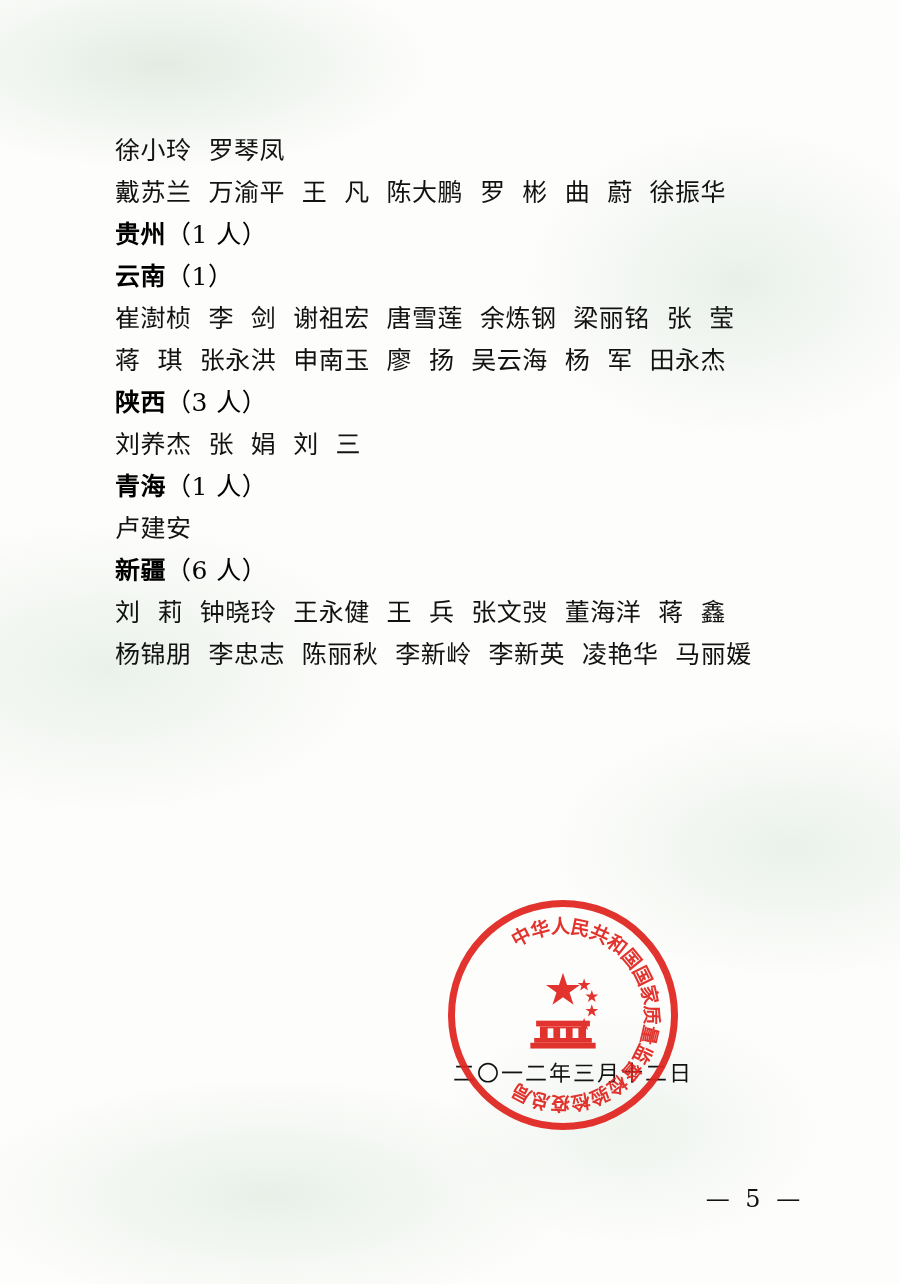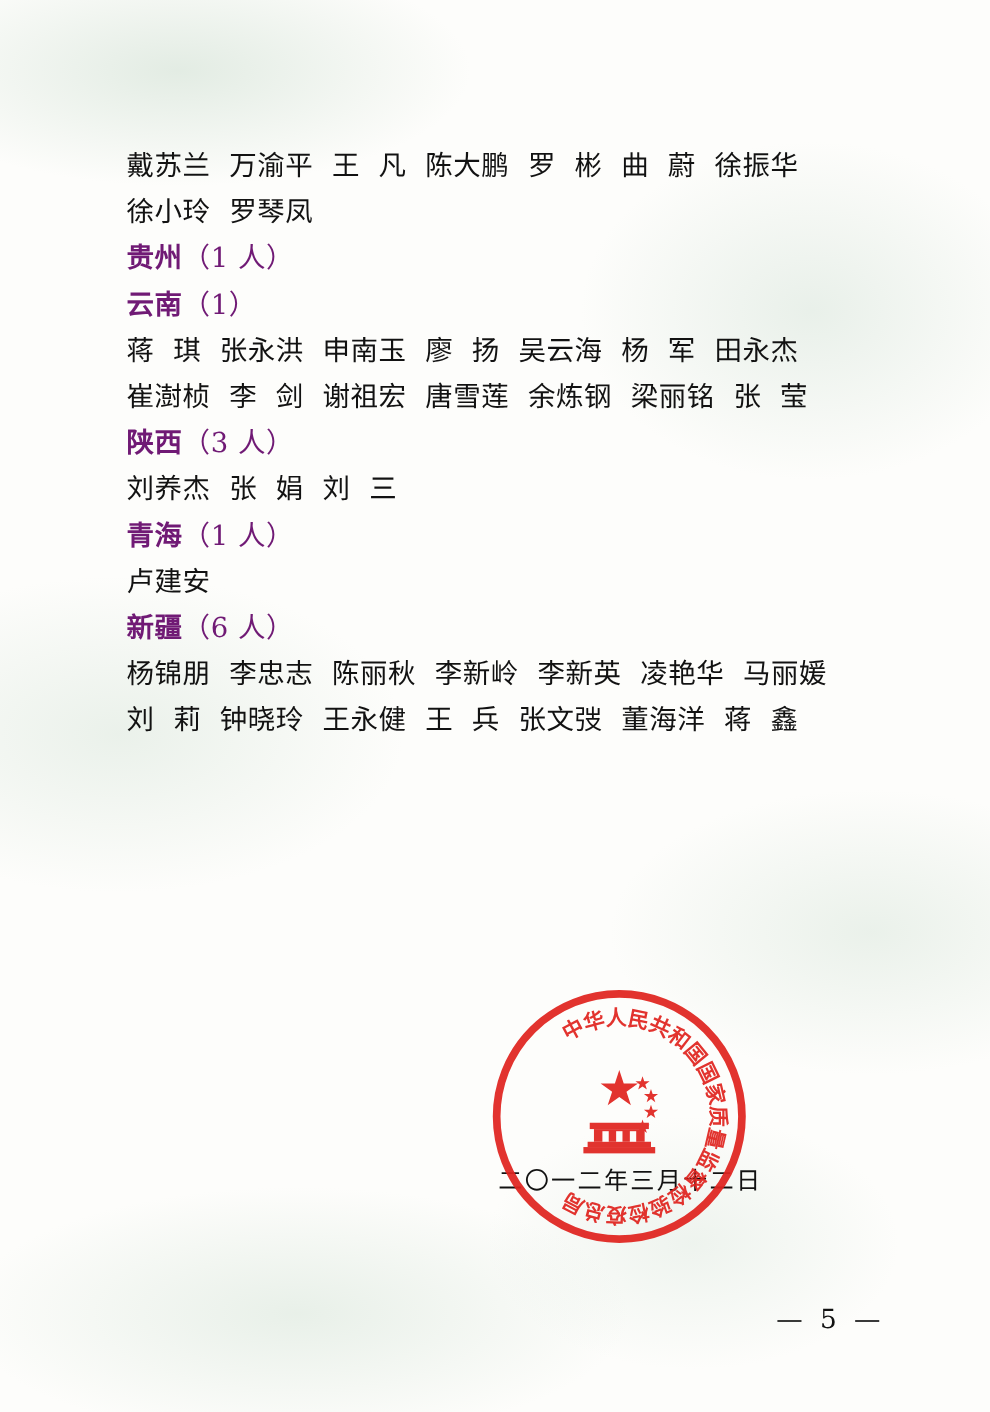--- a/index.html
+++ b/index.html
@@ -41,21 +41,21 @@
   .line {
     font-size: 25px;
     line-height: 42px;
     color: #121212;
     white-space: pre;
     letter-spacing: 0.5px;
   }
   .province {
     font-size: 25px;
     line-height: 42px;
-    color: #701a75;
+    color: #000000;
     white-space: pre;
     letter-spacing: 0.5px;
   }
   .province .pname {
     font-weight: bold;
   }
   .names {
     margin-bottom: 0;
   }
   #date-line {
@@ -131,40 +131,40 @@
     white-space: pre;
   }
 </style>
 </head>
 <body>
 
 <div id="page">
 
   <div id="content">
 
+    <div class="line names">徐小玲  罗琴凤</div>
     <div class="line names">戴苏兰  万渝平  王  凡  陈大鹏  罗  彬  曲  蔚  徐振华</div>
-    <div class="line names">徐小玲  罗琴凤</div>
 
     <div class="province"><span class="pname">贵州</span><span class="pcount">（1 人）</span></div>
 
     <div class="province"><span class="pname">云南</span><span class="pcount">（1）</span></div>
+    <div class="line names">崔澍桢  李  剑  谢祖宏  唐雪莲  余炼钢  梁丽铭  张  莹</div>
     <div class="line names">蒋  琪  张永洪  申南玉  廖  扬  吴云海  杨  军  田永杰</div>
-    <div class="line names">崔澍桢  李  剑  谢祖宏  唐雪莲  余炼钢  梁丽铭  张  莹</div>
 
     <div class="province"><span class="pname">陕西</span><span class="pcount">（3 人）</span></div>
     <div class="line names">刘养杰  张  娟  刘  三</div>
 
 
     <div class="province"><span class="pname">青海</span><span class="pcount">（1 人）</span></div>
     <div class="line names">卢建安</div>
 
 
     <div class="province"><span class="pname">新疆</span><span class="pcount">（6 人）</span></div>
+    <div class="line names">刘  莉  钟晓玲  王永健  王  兵  张文弢  董海洋  蒋  鑫</div>
     <div class="line names">杨锦朋  李忠志  陈丽秋  李新岭  李新英  凌艳华  马丽媛</div>
-    <div class="line names">刘  莉  钟晓玲  王永健  王  兵  张文弢  董海洋  蒋  鑫</div>
 
   </div>
 
   <div id="date-line">二〇一二年三月十二日</div>
 
   <div id="seal">
     <div class="seal-inner">
       <div id="seal-text">
           <span class="seal-char" style="transform: translate(-41.8px, -78.6px) rotate(-28deg);">中</span>
           <span class="seal-char" style="transform: translate(-22.9px, -86px) rotate(-14.9deg);">华</span>

